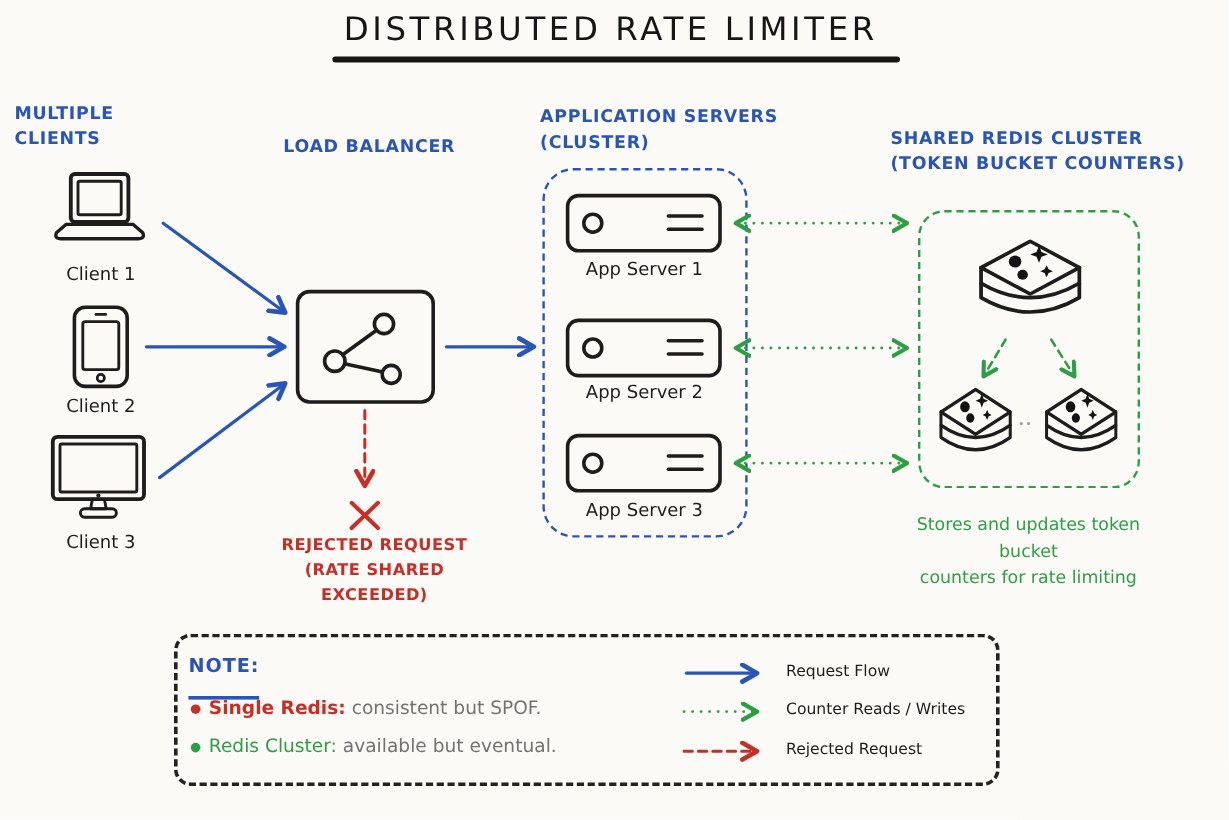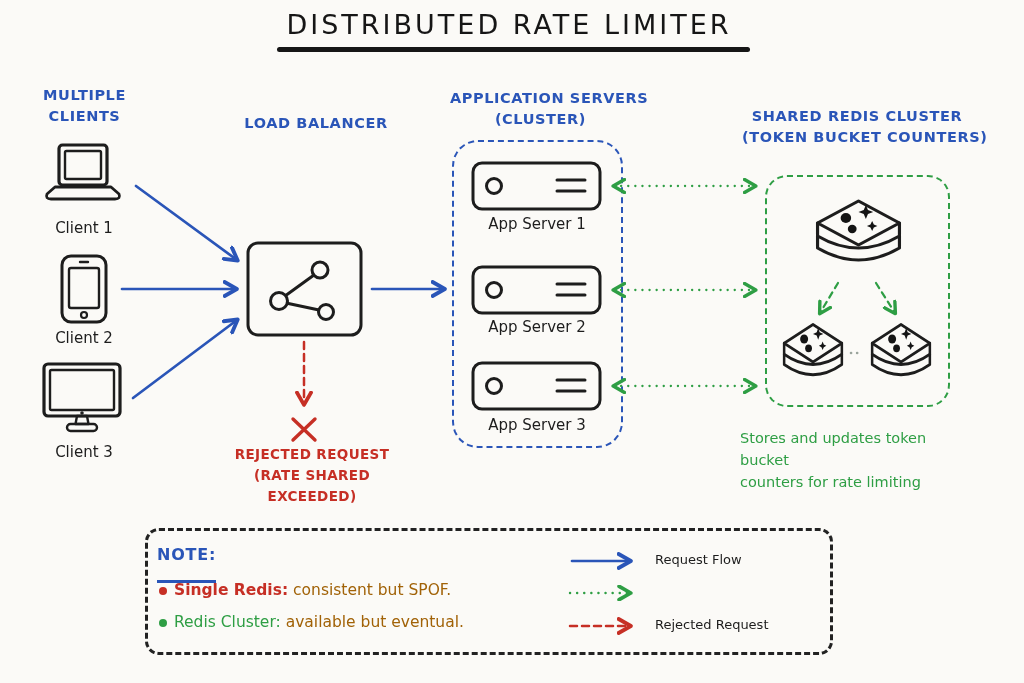--- a/index.html
+++ b/index.html
@@ -9,59 +9,59 @@
     font-family:"DejaVu Sans","Liberation Sans",sans-serif;
     color:#1d1d1d;
   }
   .abs{position:absolute;}
   .svg-layer{position:absolute;left:0;top:0;width:1024px;height:683px;}
   .title{
     top:9px;left:509px;transform:translateX(-50%);
     font-size:27px;font-weight:400;letter-spacing:3px;color:#161616;white-space:nowrap;
   }
   .title-underline{left:277px;top:47px;width:473px;height:5px;background:#161616;border-radius:3px;}
-  .heading{color:#2a55b8;font-weight:700;font-size:14.5px;letter-spacing:0.6px;text-align:center;line-height:21px;white-space:nowrap;}
+  .heading{color:#2a55b8;font-weight:700;font-size:14.5px;letter-spacing:0.6px;line-height:21px;white-space:nowrap;}
   .h-clients{left:12px;top:85px;width:145px;}
   .h-lb{left:236px;top:89px;width:160px;margin-top:24px;}
   .h-app{left:450px;top:88px;width:181px;}
   .h-redis{left:742px;top:106px;width:230px;}
   .small-label{font-size:15px;color:#1d1d1d;text-align:center;white-space:nowrap;}
   .client1-label{left:34px;top:219px;width:100px;}
   .client2-label{left:34px;top:329px;width:100px;}
   .client3-label{left:34px;top:443px;width:100px;}
   .server1-label{left:462px;top:215px;width:150px;}
   .server2-label{left:462px;top:318px;width:150px;}
   .server3-label{left:462px;top:416px;width:150px;}
   .app-cluster-box{
     left:452px;top:140px;width:171px;height:308px;
     border:2.5px dashed #2a55b8;border-radius:26px;box-sizing:border-box;
   }
   .redis-cluster-box{
     left:765px;top:175px;width:185px;height:232px;
     border:2px dashed #2e9e44;border-radius:22px;box-sizing:border-box;
   }
-  .redis-caption{left:740px;top:427px;width:234px;text-align:left;color:#2e9e44;font-size:14.5px;line-height:22px;font-weight:500;}
+  .redis-caption{left:740px;top:427px;width:234px;text-align:center;color:#2e9e44;font-size:14.5px;line-height:22px;font-weight:500;}
   .rejected-text{left:212px;top:444px;width:200px;text-align:center;color:#c62f25;font-weight:700;font-size:13.5px;line-height:21px;letter-spacing:0.4px;}
   .note-box{
     left:145px;top:528px;width:688px;height:127px;
     border:3px dashed #222222;border-radius:14px;box-sizing:border-box;
   }
   .note-heading{
     left:157px;top:545px;font-size:16px;font-weight:700;color:#2a55b8;letter-spacing:0.8px;
     border-bottom:3px solid #2a55b8;padding-bottom:16px;
   }
   .note-row{font-size:15.5px;white-space:nowrap;}
   .note-row-1{left:174px;top:581px;}
   .note-row-2{left:174px;top:613px;}
   .bullet{width:8px;height:8px;border-radius:50%;}
   .bullet-1{left:159px;top:587px;background:#c62f25;}
   .bullet-2{left:159px;top:619px;background:#2e9e44;}
   .term-red{color:#c62f25;font-weight:700;margin-top:20px;}
   .term-green{color:#2e9e44;font-weight:500;}
-  .desc{color:#a16207;}
+  .desc{color:#737373;}
   .legend-label{font-size:13px;color:#1d1d1d;white-space:nowrap;}
   .legend-1{left:655px;top:552px;}
   .legend-2{left:655px;top:584px;}
   .legend-3{left:655px;top:617px;}
 </style>
 </head>
 <body>
 
 <div class="stage">
 
@@ -247,15 +247,16 @@
     <span class="desc">consistent but SPOF.</span>
   </div>
 
   <div class="abs bullet bullet-2"></div>
   <div class="abs note-row note-row-2">
     <span class="term-green">Redis Cluster:</span>
     <span class="desc">available but eventual.</span>
   </div>
 
   <div class="abs legend-label legend-1">Request Flow</div>
+  <div class="abs legend-label legend-2">Counter Reads / Writes</div>
   <div class="abs legend-label legend-3">Rejected Request</div>
 
 </div>
 
 </body></html>

